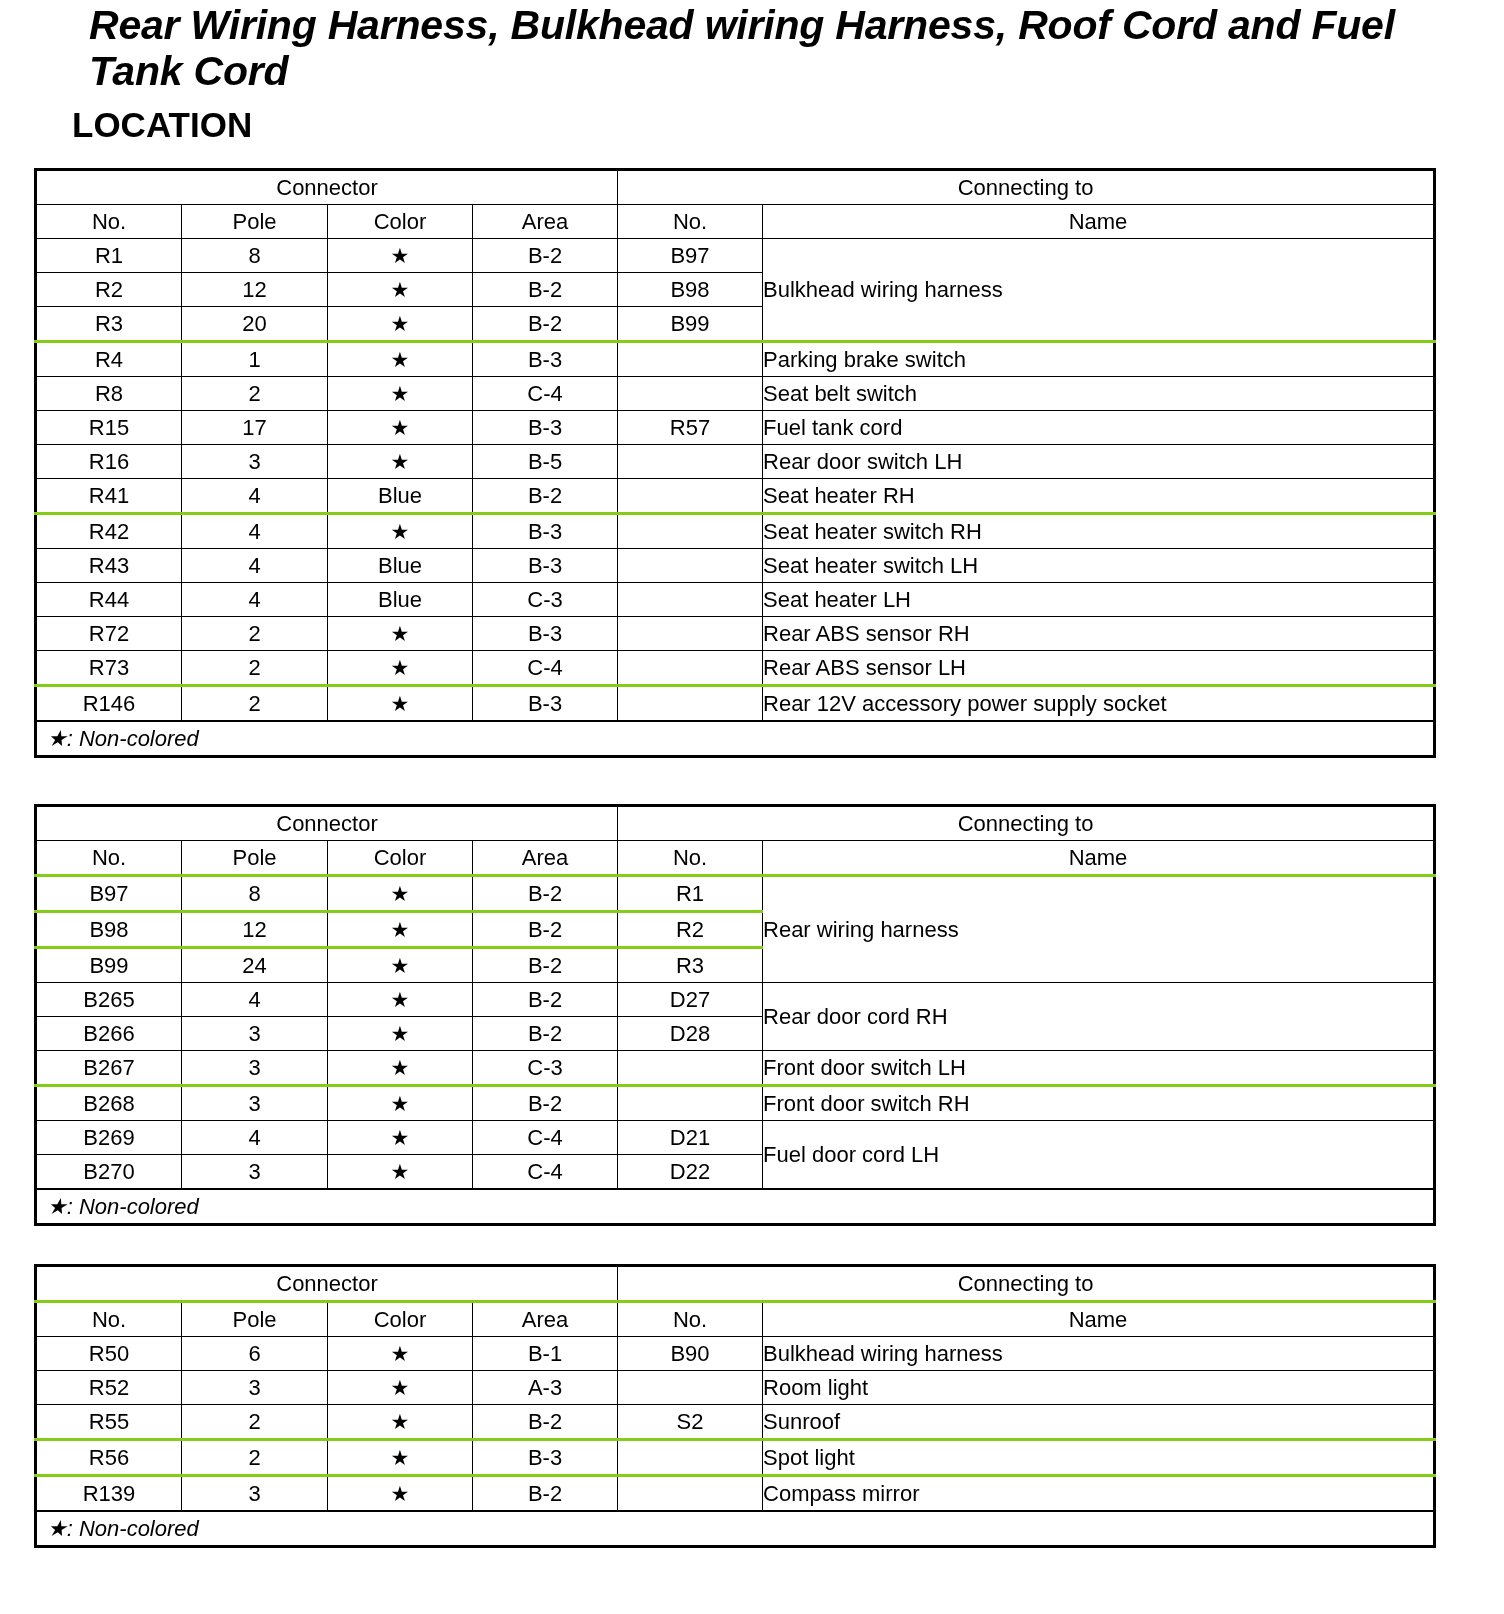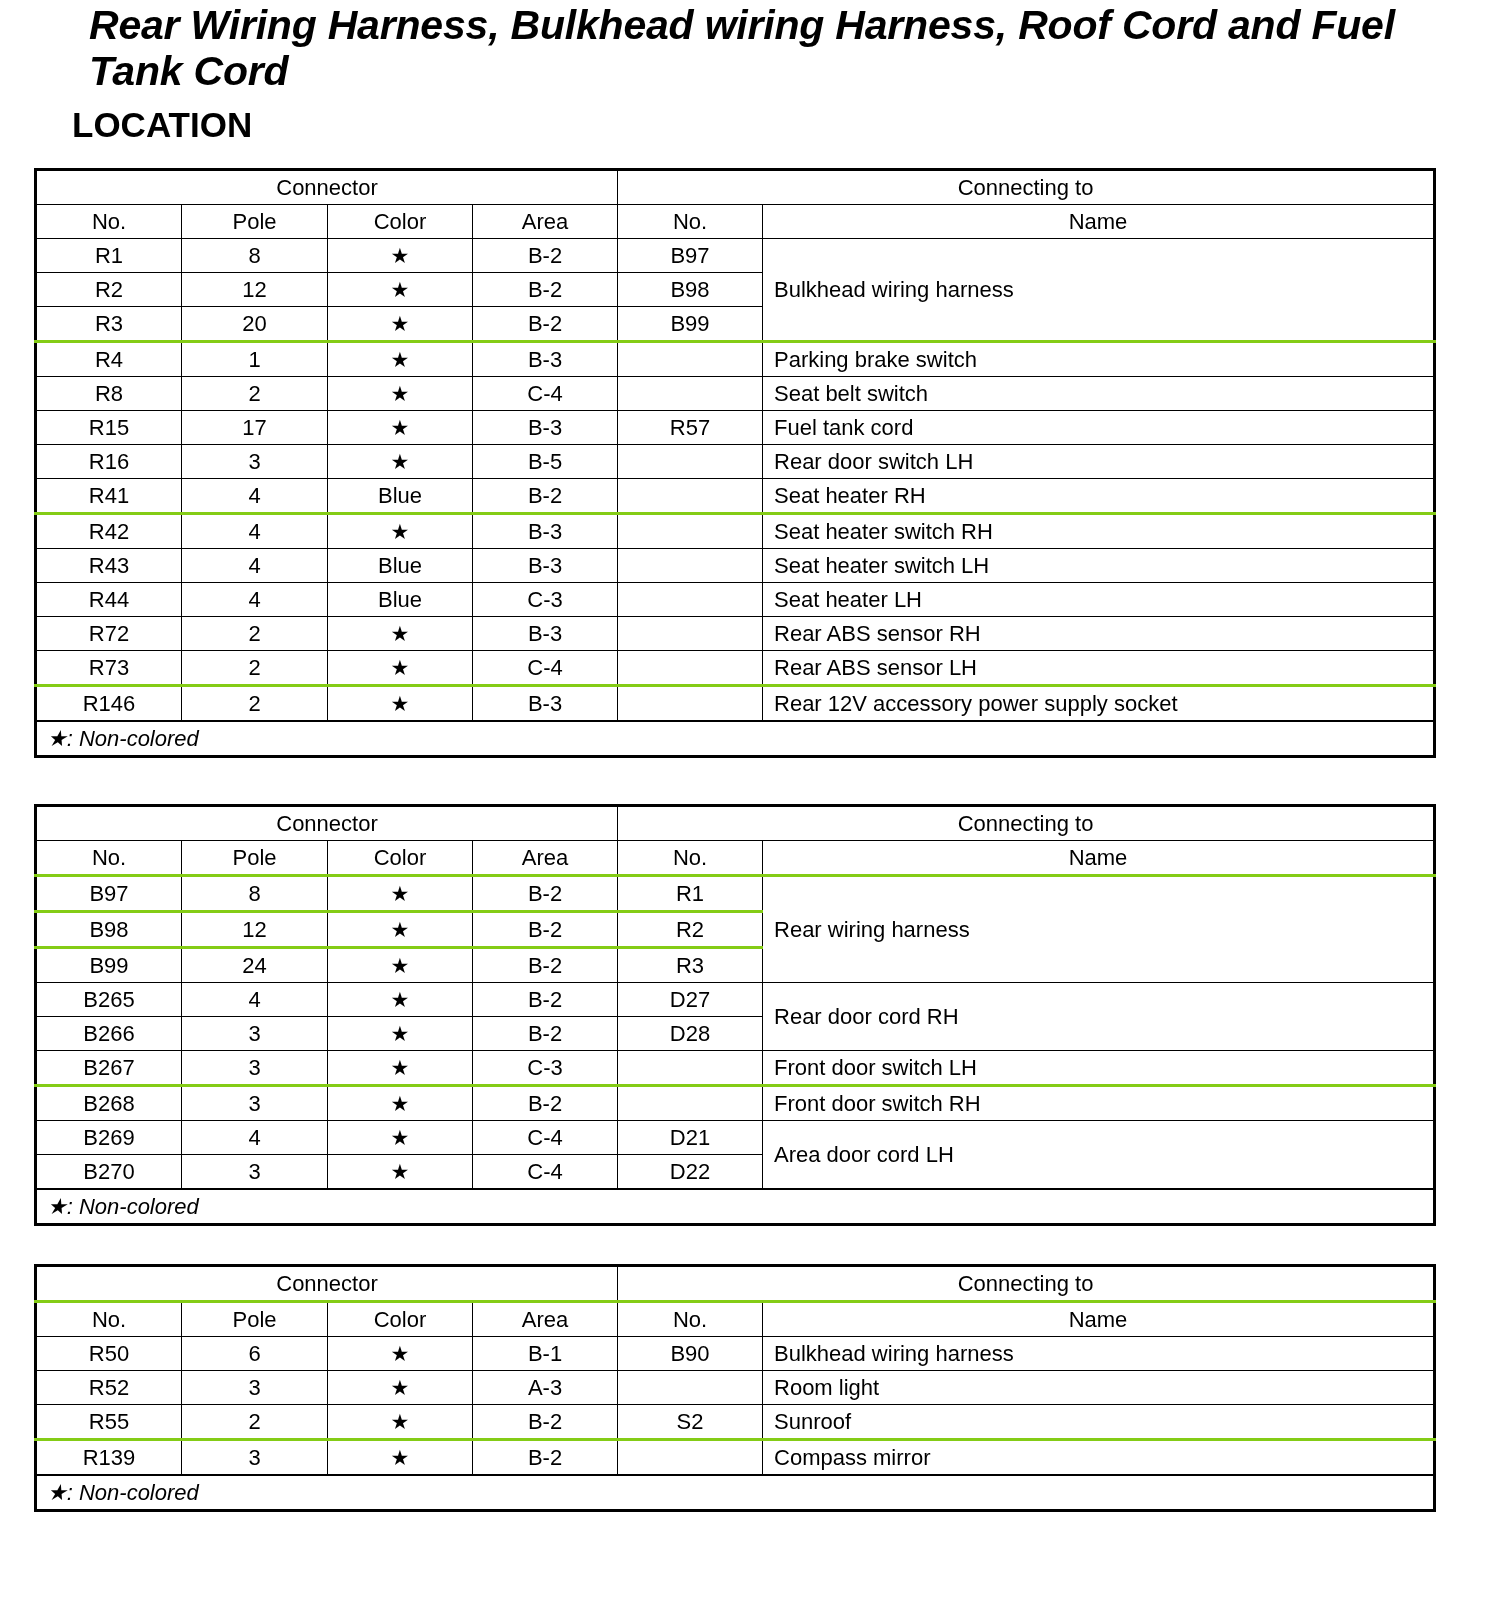--- a/index.html
+++ b/index.html
@@ -50,21 +50,20 @@
       padding: 0;
       font-weight: normal;
       text-align: center;
       vertical-align: middle;
       line-height: 26px;
       white-space: nowrap;
       overflow: hidden;
     }
     table.conn td.name {
       text-align: left;
-      padding-left: 11px;
     }
     table.conn tr.thick-top > td { border-top: 3px solid #84cc16; }
     table.conn td.note {
       text-align: left;
       padding-left: 10px;
       border-top: 2px solid #000;
       font-style: italic;
     }
     .star { font-size: 21px; }
     #t1 { top: 168px; }
@@ -289,21 +288,21 @@
     <td>B-2</td>
     <td></td>
     <td class="name">Front door switch RH</td>
   </tr>
   <tr>
     <td>B269</td>
     <td>4</td>
     <td class="star">★</td>
     <td>C-4</td>
     <td>D21</td>
-    <td class="name" rowspan="2">Area door cord LH</td>
+    <td class="name" rowspan="2">Fuel door cord LH</td>
   </tr>
   <tr>
     <td>B270</td>
     <td>3</td>
     <td class="star">★</td>
     <td>C-4</td>
     <td>D22</td>
   </tr>
   <tr>
     <td class="note" colspan="6">★: Non-colored</td>
@@ -351,20 +350,28 @@
   </tr>
   <tr>
     <td>R55</td>
     <td>2</td>
     <td class="star">★</td>
     <td>B-2</td>
     <td>S2</td>
     <td class="name">Sunroof</td>
   </tr>
   <tr class="thick-top">
+    <td>R56</td>
+    <td>2</td>
+    <td class="star">★</td>
+    <td>B-3</td>
+    <td></td>
+    <td class="name">Spot light</td>
+  </tr>
+  <tr class="thick-top">
     <td>R139</td>
     <td>3</td>
     <td class="star">★</td>
     <td>B-2</td>
     <td></td>
     <td class="name">Compass mirror</td>
   </tr>
   <tr>
     <td class="note" colspan="6">★: Non-colored</td>
   </tr>

